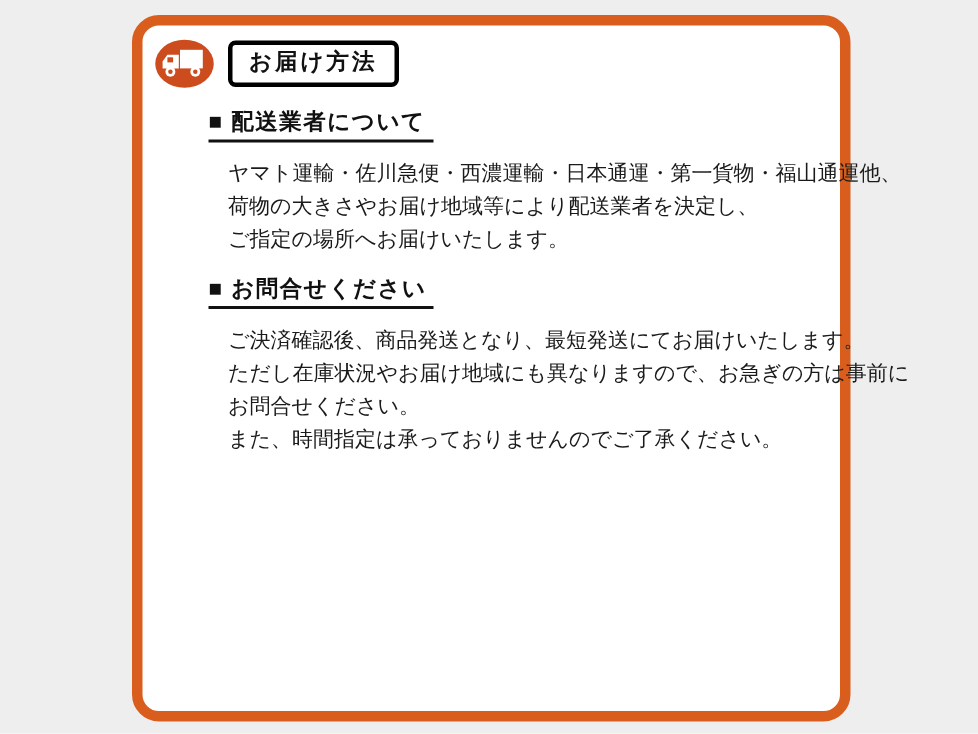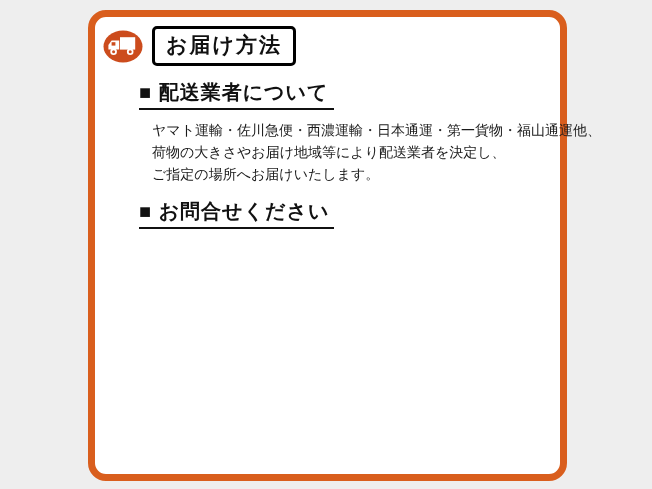--- a/index.html
+++ b/index.html
@@ -39,35 +39,35 @@
     width: 40px;
     height: 33px;
     flex: 0 0 auto;
   }
   .truck-badge svg { display: block; }
   .title-box {
     margin-left: 9px;
     border: 3px solid #000000;
     border-radius: 5px;
     padding: 2px 11px 4px 11px;
-    font-size: 21px;
+    font-size: 15px;
     font-weight: bold;
     color: #111111;
     letter-spacing: 2px;
     background: #ffffff;
   }
   .sections {
     margin: 6px 0 0 44px;
   }
   .section {
     margin-top: 13px;
   }
   .section-heading {
     display: inline-block;
-    font-size: 20px;
+    font-size: 15px;
     font-weight: bold;
     color: #111111;
     letter-spacing: 1px;
     border-bottom: 2px solid #111111;
     padding: 0 5px 2px 0;
   }
   .section-body {
     margin: 9px 0 0 13px;
     font-size: 14px;
     line-height: 22px;
@@ -102,17 +102,21 @@
       <div class="section">
         <div class="section-heading">■ 配送業者について</div>
         <div class="section-body">ヤマト運輸・佐川急便・西濃運輸・日本通運・第一貨物・福山通運他、
 荷物の大きさやお届け地域等により配送業者を決定し、
 ご指定の場所へお届けいたします。</div>
       </div>
 
 
       <div class="section">
         <div class="section-heading">■ お問合せください</div>
+        <div class="section-body">ご決済確認後、商品発送となり、最短発送にてお届けいたします。
+ただし在庫状況やお届け地域にも異なりますので、お急ぎの方は事前に
+お問合せください。
+また、時間指定は承っておりませんのでご了承ください。</div>
       </div>
 
     </div>
   </div>
 </div>
 
 </body></html>

